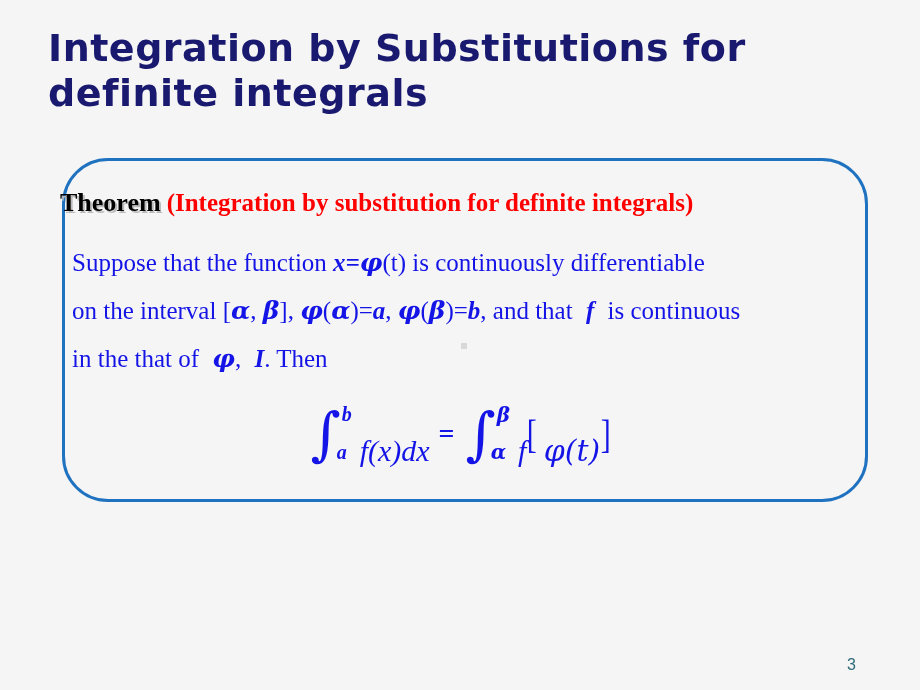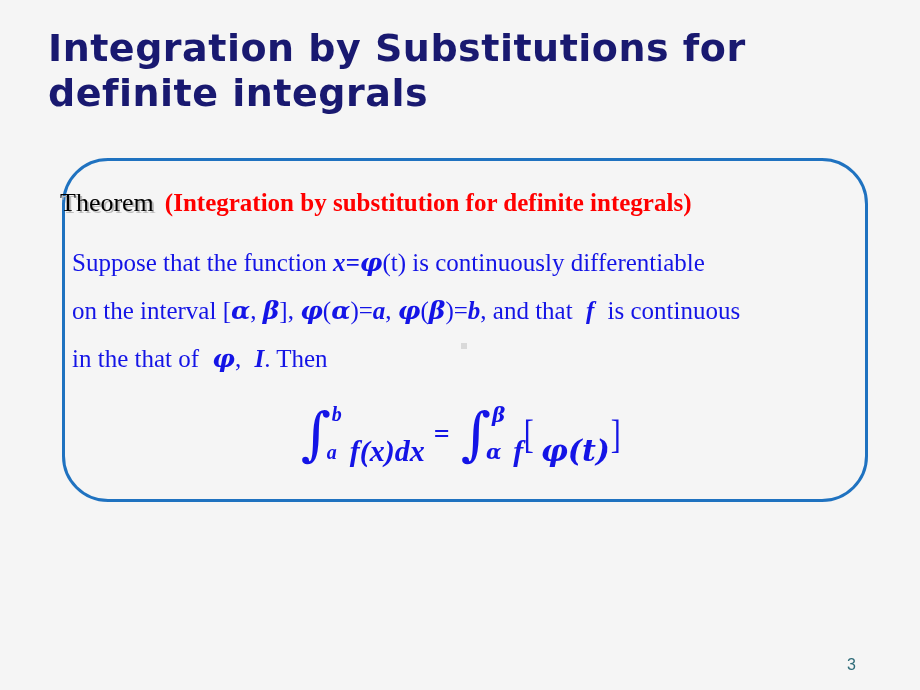--- a/index.html
+++ b/index.html
@@ -54,31 +54,31 @@
   .theorem-head {
     position: absolute;
     left: 60px;
     top: 188px;
     white-space: nowrap;
     font-size: 25px;
     line-height: 30px;
   }
   .theorem-word {
     font-family: "Liberation Serif", serif;
-    font-weight: normal;
+    font-weight: bold;
     color: #000000;
     text-shadow: 2px 2px 0px #bbbbbb;
     font-size: 26px;
   }
   .theorem-paren {
     font-family: "Liberation Serif", serif;
     font-weight: bold;
     color: #FF0000;
     font-size: 25px;
-    margin-left: 11px;
+    margin-left: 6px;
   }
 
   
   .thm-line {
     position: absolute;
     left: 72px;
     color: #1414E6;
     font-family: "Liberation Serif", serif;
     font-size: 25px;
     line-height: 37px;
@@ -147,21 +147,21 @@
     height: 56px;
     font-size: 20px;
     font-weight: bold;
     font-style: italic;
     margin-left: -4px;
   }
   .lims .up  { margin-left: 5px; margin-top: -3px; }
   .lims .low { margin-left: -5px; margin-bottom: -2px; }
   .gkl { font-family: "DejaVu Serif", serif; }
   .fx {
-    font-weight: bold;
+    font-weight: normal;
     font-style: italic;
     font-size: 30px;
     margin-left: 6px;
     margin-top: 33px;
   }
   .eqs {
     font-weight: bold;
     font-size: 28px;
     margin: 0 9px;
   }

